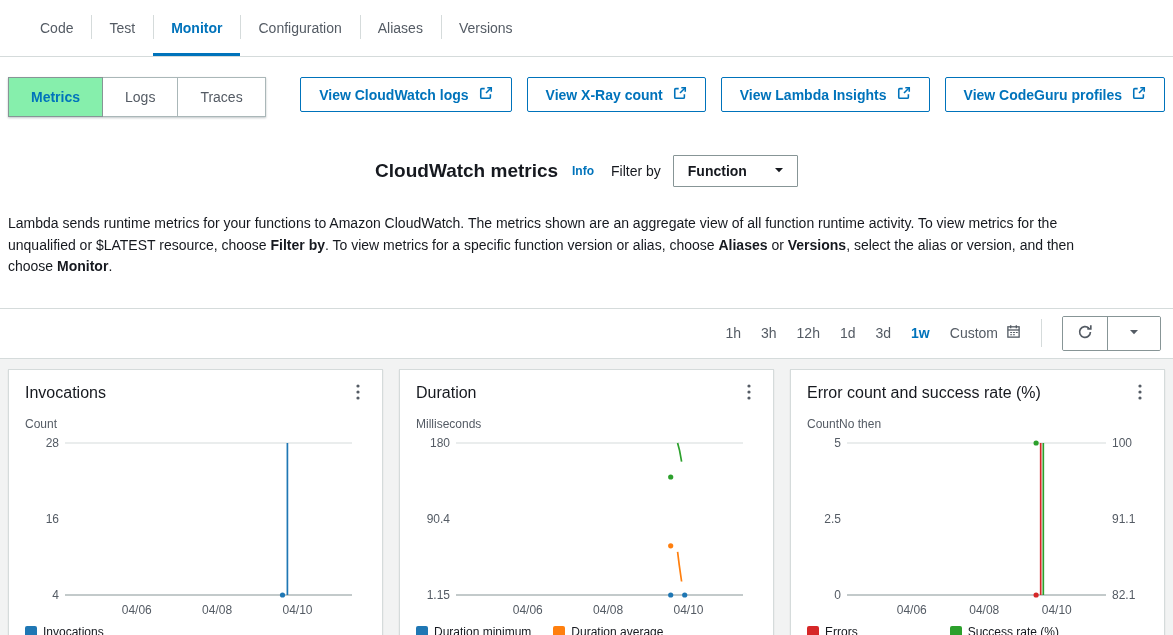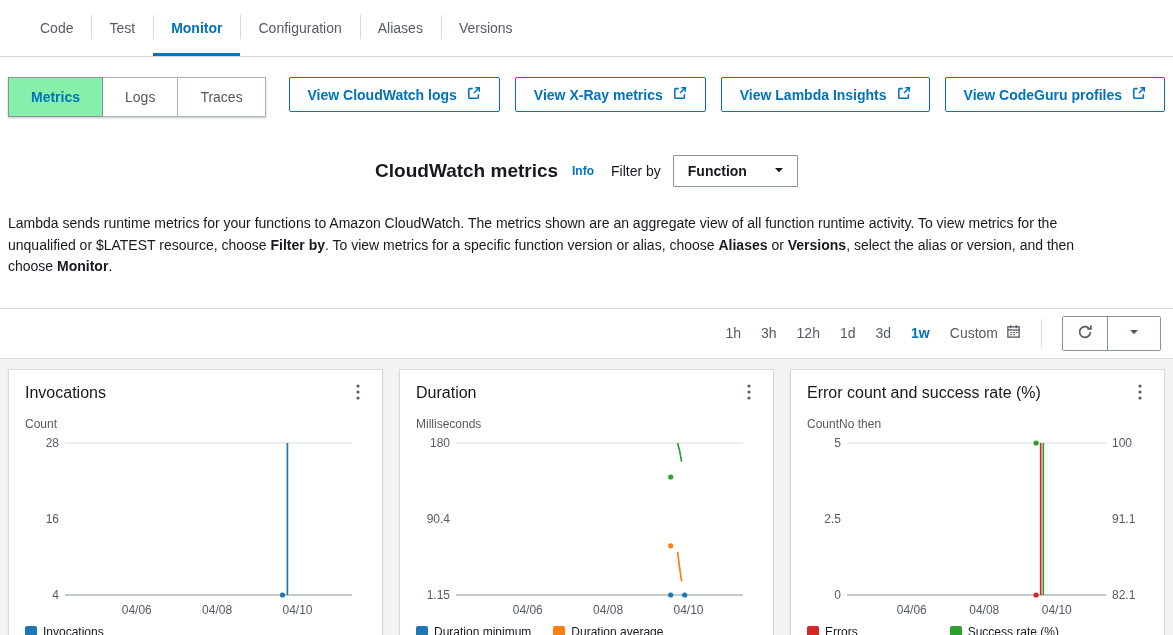--- a/index.html
+++ b/index.html
@@ -107,21 +107,21 @@
   <div class="btn-group">
     <button class="aws-btn">
       <span>View CloudWatch logs</span>
       <span><svg width="14" height="14" viewBox="0 0 16 16" fill="none" stroke="currentColor" stroke-width="1.8">
             <path d="M6.5 3H3.2A1.2 1.2 0 0 0 2 4.2v8.6A1.2 1.2 0 0 0 3.2 14h8.6a1.2 1.2 0 0 0 1.2-1.2V9.5"></path>
             <path d="M9.5 2H14v4.5"></path>
             <path d="M14 2 8 8"></path>
           </svg></span>
     </button>
     <button class="aws-btn">
-      <span>View X-Ray metrics</span>
+      <span>View X-Ray count</span>
       <span><svg width="14" height="14" viewBox="0 0 16 16" fill="none" stroke="currentColor" stroke-width="1.8">
             <path d="M6.5 3H3.2A1.2 1.2 0 0 0 2 4.2v8.6A1.2 1.2 0 0 0 3.2 14h8.6a1.2 1.2 0 0 0 1.2-1.2V9.5"></path>
             <path d="M9.5 2H14v4.5"></path>
             <path d="M14 2 8 8"></path>
           </svg></span>
     </button>
     <button class="aws-btn">
       <span>View Lambda Insights</span>
       <span><svg width="14" height="14" viewBox="0 0 16 16" fill="none" stroke="currentColor" stroke-width="1.8">
             <path d="M6.5 3H3.2A1.2 1.2 0 0 0 2 4.2v8.6A1.2 1.2 0 0 0 3.2 14h8.6a1.2 1.2 0 0 0 1.2-1.2V9.5"></path>

